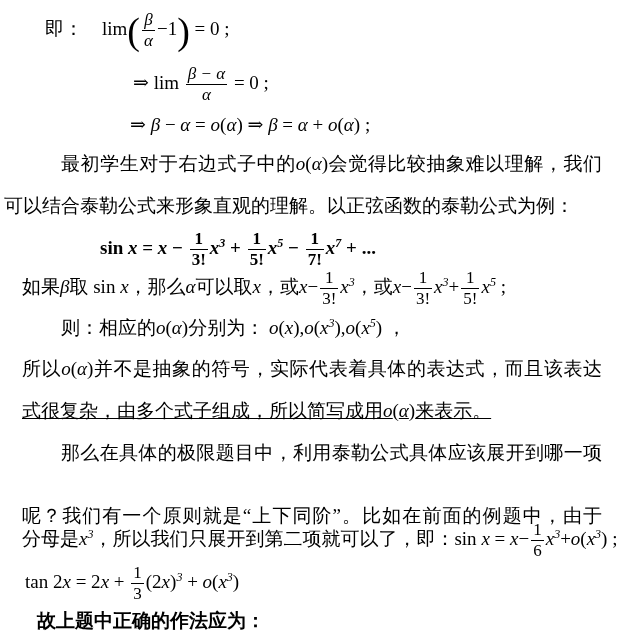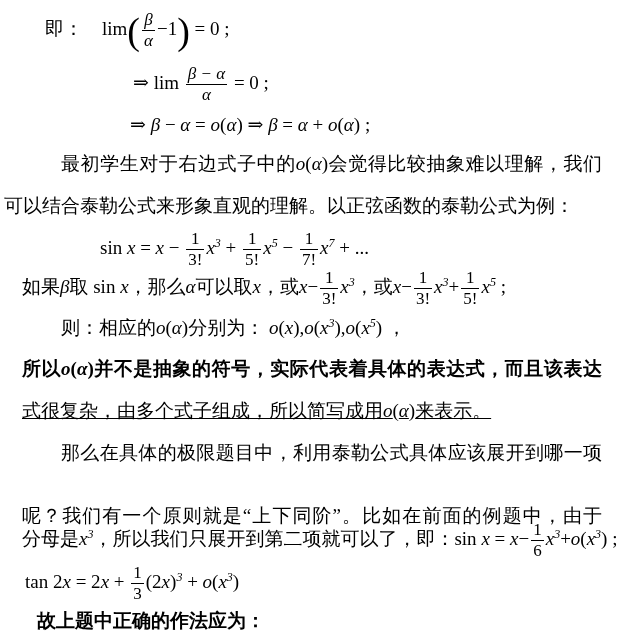--- a/index.html
+++ b/index.html
@@ -19,24 +19,24 @@
   .frac .num,.frac .den{display:block;font-size:17px;line-height:20px;padding:0 2px;}
   .frac .den{border-top:1px solid #000;}
   .frac .itp{font-style:italic;}
   sup.sp{font-size:12px;font-style:italic;line-height:0;}
   
   .l1 {top:6px;  left:45px; line-height:46px;}
   .l2 {top:60px; left:85px; line-height:46px;margin-left:48px;}
   .l3 {top:112px;left:85px; line-height:26px;margin-left:45px;}
   .l4 {top:152px;left:22px; right:20px; line-height:24px;}
   .l5 {top:194px;left:4px; line-height:24px;}
-  .l6 {top:226px;left:100px;line-height:44px;}
+  .l6 {top:226px;left:100px;line-height:44px;font-weight:bold;}
   .l7 {top:266px;left:22px; line-height:42px;}
   .l8 {top:316px;left:22px; line-height:24px;}
-  .l9 {top:357px;left:22px; right:20px; line-height:24px;font-weight:bold;}
+  .l9 {top:357px;left:22px; right:20px; line-height:24px;}
   .l10{top:399px;left:22px; line-height:24px;text-decoration:underline;}
   .l11{top:441px;left:22px; right:20px; line-height:24px;}
   .l12{top:504px;left:22px; right:20px; line-height:24px;}
   .l13{top:518px;left:22px; line-height:42px;}
   .l14{top:561px;left:25px; line-height:42px;}
   .l15{top:609px;left:37px; line-height:24px;font-weight:bold;}
 </style>
 </head>
 <body style="background: rgb(255, 255, 255); color: rgb(0, 0, 0);">
 

